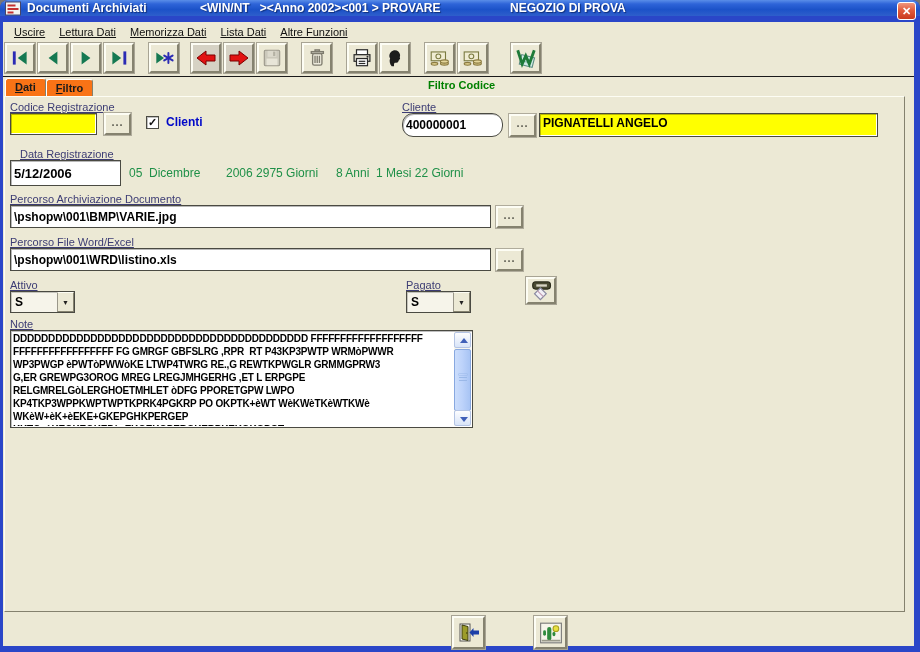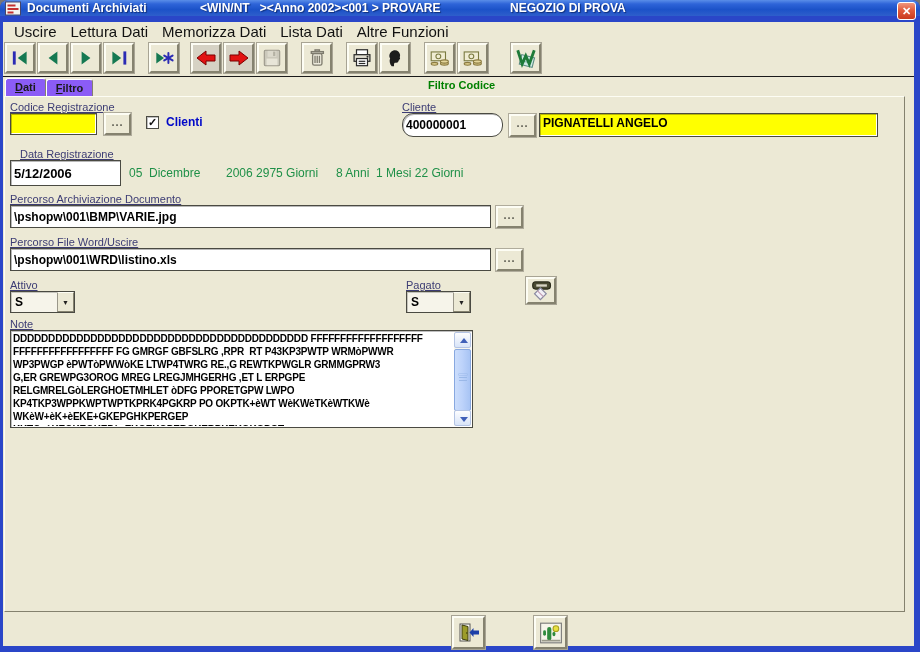--- a/index.html
+++ b/index.html
@@ -8,30 +8,30 @@
   .titlebar{position:absolute;top:0;left:0;right:0;height:16px;
     background:linear-gradient(to bottom,#5A8EE8 0%,#2E64D8 25%,#1C52C8 60%,#2E5ECB 100%);
     display:flex;align-items:center;padding-left:5px;border-radius:8px 8px 0 0;}
   .titlebar .t{color:#fff;font-weight:bold;font-size:12px;white-space:pre;text-shadow:1px 1px 1px #10307A;}
   .app-icon{width:17px;height:15px;margin-right:5px;flex:0 0 auto;}
   .close-btn{position:absolute;top:2px;right:4px;width:19px;height:18px;border:1px solid #fff;border-radius:3px;
     background:linear-gradient(to bottom,#F0977E 0%,#E25B3C 45%,#C93A1E 100%);
     color:#fff;font-size:11px;font-weight:bold;text-align:center;line-height:16px;cursor:pointer;}
   .client{position:absolute;left:3px;right:6px;top:22px;bottom:6px;background:#ECE9D5;}
   .menubar{position:absolute;top:0;left:0;right:0;height:19px;display:flex;align-items:center;padding-left:4px;background:#ECE9D5;}
-  .menu-item{font-size:15px;color:#111;padding:2px 7px;cursor:default;}
+  .menu-item{font-size:11px;color:#111;padding:2px 7px;cursor:default;text-decoration:underline;}
   .toolbar{position:absolute;top:19px;left:0;right:0;height:36px;border-bottom:1.5px solid #1A1A1A;display:flex;align-items:flex-start;padding:2px 0 0 2px;background:#ECE9D5;}
   .tbtn{width:30px;height:30px;background:#ECE9D5;margin-right:3px;position:relative;cursor:pointer;
     border-top:2px solid #FDFDF4;border-left:2px solid #FDFDF4;border-right:2px solid #85826F;border-bottom:2px solid #85826F;
     box-shadow:0 0 0 1px #A8A494;display:flex;align-items:center;justify-content:center;}
   .tbtn svg{width:22px;height:22px;display:block;}
   .tbtn.grey{background:#D6D2C4;}
   .gap8{margin-left:9px;}.gap12{margin-left:12px;}.gap20{margin-left:20px;}
   .tabrow{position:absolute;top:56px;left:2px;height:18px;display:flex;}
-  .tab{height:18px;padding:2px 9px 0;font-size:11px;font-weight:bold;color:#1A1A1A;background:#8b5cf6;cursor:pointer;
+  .tab{height:18px;padding:2px 9px 0;font-size:11px;font-weight:bold;color:#1A1A1A;background:#f97316;cursor:pointer;
     border-top:1px solid #fff;border-left:1px solid #fff;border-right:1px solid #84816E;border-radius:3px 3px 0 0;}
   .tab-label{display:block;}
   .tab-label::first-letter{text-decoration:underline;}
   .tab.inactive{margin-top:1px;height:17px;}
   .filter-code{position:absolute;top:57px;left:425px;font-size:11px;font-weight:bold;color:#008000;}
   .page{position:absolute;left:1px;top:74px;width:901px;height:516px;
     border-top:1px solid #FDFDF4;border-left:1px solid #FDFDF4;border-right:1px solid #84816E;border-bottom:1px solid #84816E;}
   .lbl{position:absolute;font-size:11px;color:#3C3C74;text-decoration:underline;}
   .sunken{border:1px solid #4A4A42;background:#fff;box-shadow:inset 1px 1px 0 rgba(0,0,0,.28), inset -1px -1px 0 #fff;}
   .field{position:absolute;font-size:12px;font-weight:bold;color:#000;padding:2px 3px;}
@@ -243,21 +243,21 @@
         <svg viewBox="0 0 22 20">
             <rect x="4" y="2.5" width="15" height="6" rx="2.5" fill="#4A4A32" stroke="#2A2A1A"></rect>
             <rect x="7" y="4.5" width="9" height="2" fill="#D8D4C4"></rect>
             <g transform="rotate(45 10.5 12.5)">
               <rect x="7" y="9" width="7" height="7" fill="#F2F0F6" stroke="#8A8AA0"></rect>
               <line x1="7" y1="12.5" x2="14" y2="12.5" stroke="#C09AB0"></line>
             </g>
           </svg>
       </div>
 
-      <div class="lbl" style="left:5px;top:139px;">Percorso File Word/Uscire</div>
+      <div class="lbl" style="left:5px;top:139px;">Percorso File Word/Excel</div>
       <input class="field sunken" style="left: 5px; top: 151px; width: 481px; height: 23px;" value="\pshopw\001\WRD\listino.xls">
       <div class="dots" style="left:491px;top:152px;width:27px;height:22px;">...</div>
 
       <div class="lbl" style="left:5px;top:182px;">Attivo</div>
       <div class="combo" style="left:5px;top:194px;width:65px;">
         <span class="val">S</span>
         <span class="arrow">▼</span>
       </div>
       <div class="lbl" style="left:401px;top:182px;">Pagato</div>
       <div class="combo" style="left:401px;top:194px;width:65px;">

